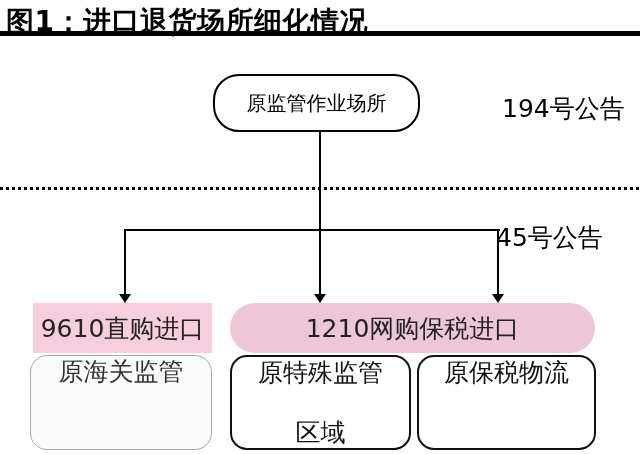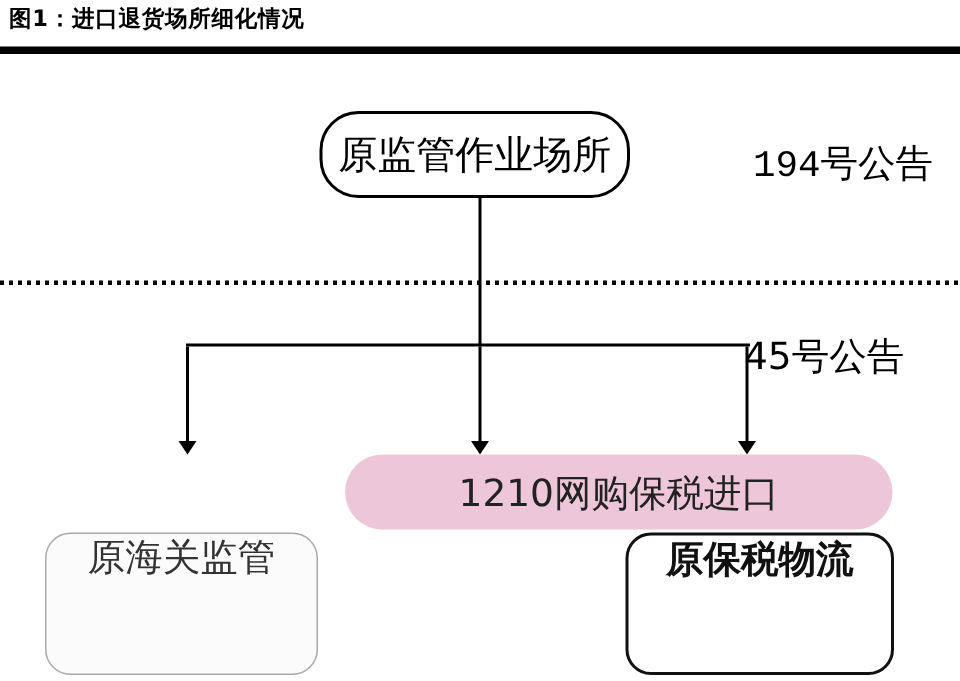--- a/index.html
+++ b/index.html
@@ -13,21 +13,21 @@
     width: 640px;
     height: 454px;
     background: #ffffff;
     overflow: hidden;
   }
   
   .fig-title {
     position: absolute;
     left: 6px;
     top: 3px;
-    font-size: 15px;
+    font-size: 28px;
     font-weight: 700;
     color: #000000;
     letter-spacing: 0.5px;
     white-space: nowrap;
   }
   .title-rule {
     position: absolute;
     left: 0;
     top: 31px;
     width: 640px;
@@ -40,31 +40,31 @@
     left: 213px;
     top: 74px;
     width: 203px;
     height: 54px;
     border: 2px solid #000000;
     border-radius: 26px;
     background: #ffffff;
     display: flex;
     align-items: center;
     justify-content: center;
-    font-size: 26px;
+    font-size: 20px;
     color: #000000;
     white-space: nowrap;
   }
   .side-label {
     position: absolute;
     font-size: 25px;
     color: #000000;
     white-space: nowrap;
   }
-  .label-194 { left: 502px; top: 92px; font-family: Liberation Mono, monospace; }
+  .label-194 { left: 502px; top: 92px; }
   .label-45  { left: 496px; top: 221px; text-align: right; }
   
   .vline {
     position: absolute;
     width: 2px;
     background: #000000;
   }
   .root-stem { left: 319px; top: 130px; height: 100px; }
   .dotted-divider {
     position: absolute;
@@ -136,21 +136,21 @@
     gap: 29px;
   }
   .leaf-a {
     left: 30px;
     width: 182px;
     border: 1px solid #a9a9a9;
     background: #fbfbfb;
     color: #333333;
   }
   .leaf-b { left: 230px; width: 181px; border: 2px solid #111111; }
-  .leaf-c { left: 417px; width: 179px; border: 2px solid #111111; font-weight: bold; }
+  .leaf-c { left: 417px; width: 179px; border: 2px solid #111111; }
 </style>
 </head>
 <body>
 
 <div id="canvas">
 
   <div class="fig-title">图1：进口退货场所细化情况</div>
   <div class="title-rule"></div>
 
   <div class="root-node">
@@ -167,24 +167,31 @@
   <div class="down-arrow arrow-left">
     <span class="arrow-head"></span>
   </div>
   <div class="down-arrow arrow-middle">
     <span class="arrow-head"></span>
   </div>
   <div class="down-arrow arrow-right">
     <span class="arrow-head"></span>
   </div>
 
+  <div class="header-box header-9610">
+    <span>9610直购进口</span>
+  </div>
   <div class="header-box header-1210">
     <span>1210网购保税进口</span>
   </div>
 
   <div class="leaf-box leaf-a">
     <span>原海关监管</span>
+  </div>
+  <div class="leaf-box leaf-b">
+    <span>原特殊监管</span>
+    <span>区域</span>
   </div>
   <div class="leaf-box leaf-c">
     <span>原保税物流</span>
   </div>
 
 </div>
 
 </body></html>

